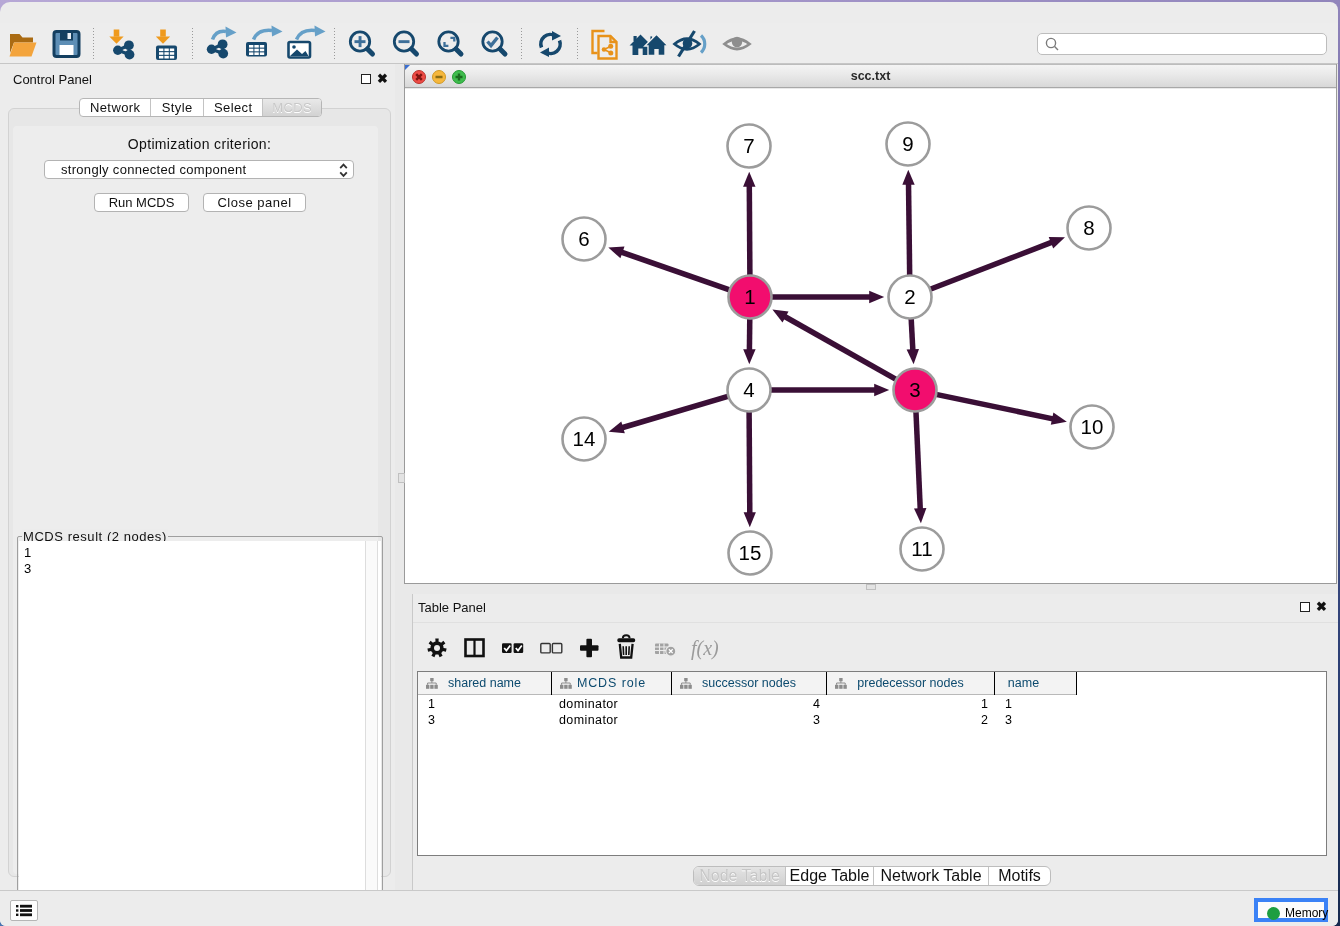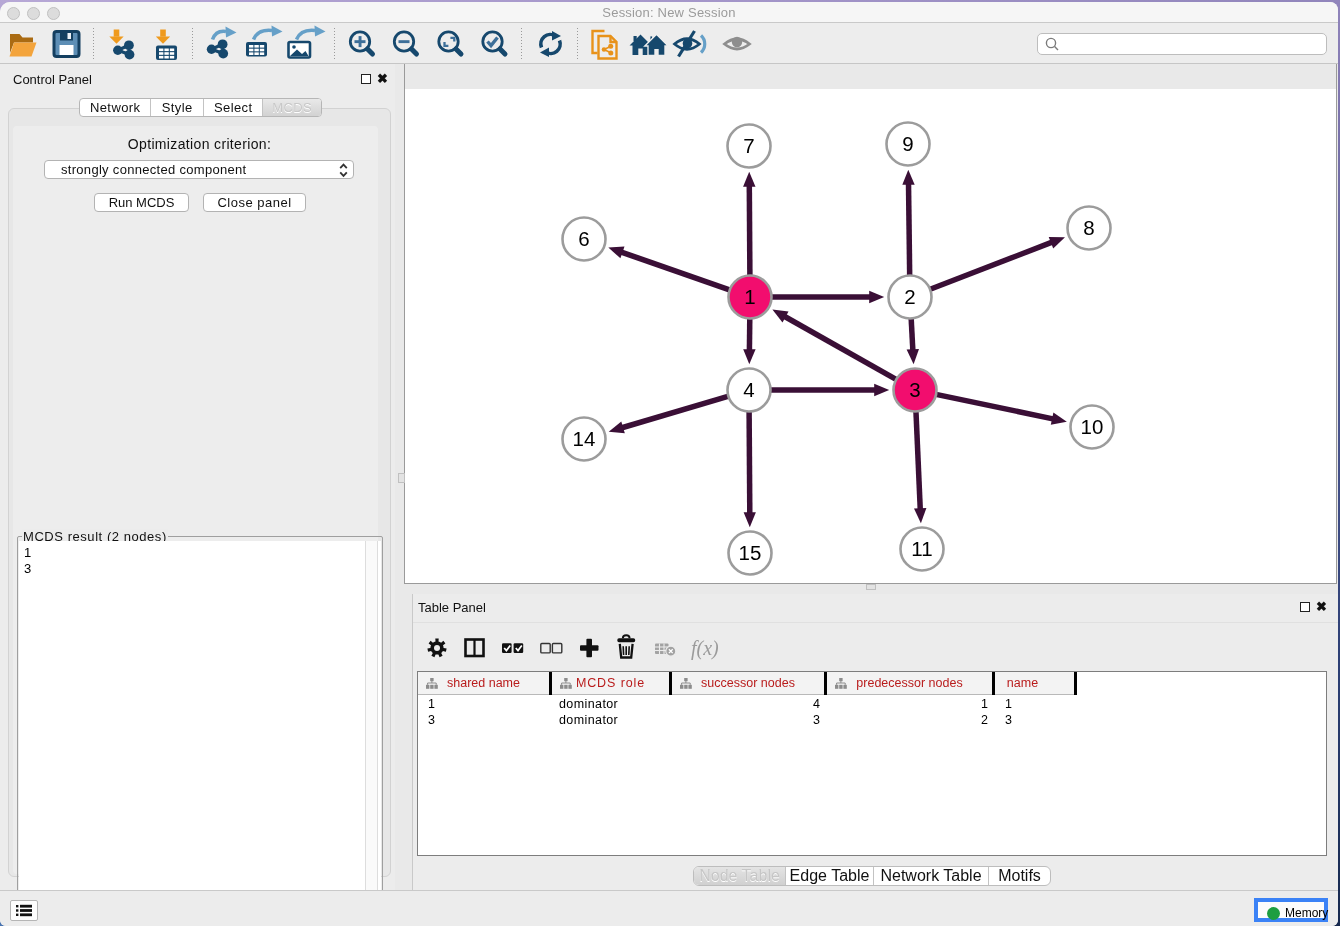--- a/index.html
+++ b/index.html
@@ -47,42 +47,36 @@
   background:linear-gradient(180deg,#f4f4f4 0%,#e9e9e9 45%,#d8d8d8 100%); border-bottom:1px solid #a8a8a8; border-top:1px solid #bcbcbc; }
 #iname { position:absolute; top:4px; left:0; width:100%; text-align:center; font-size:12.5px; font-weight:bold; color:#2a2a2a; }
 .mbtn { position:absolute; top:5px; width:14px; height:14px; border-radius:50%; }
 #icanvas { position:absolute; left:0; top:25px; width:931px; height:494px; background:#fff; }
 
 #tpanel { position:absolute; left:17px; top:530px; width:926px; height:296px; background:#ececec; border-left:1px solid #c9c9c9; }
 #tptitle { position:absolute; left:5px; top:6px; font-size:13px; color:#111; }
 #tptools { position:absolute; left:0px; top:28px; width:926px; height:45px; border-top:1px solid #e0e0e0; }
 #ttable { position:absolute; left:4px; top:77px; width:910px; height:185px; background:#fff; border:1px solid #7d7d7d; }
 #thead { position:absolute; left:0; top:0; width:659px; height:23px; background:#f3f3f3; border-bottom:1px solid #b9b9b9; }
-.hcol { position:absolute; top:0; height:23px; border-right:3px solid #000000; font-size:12.5px; color:#b91c1c; text-align:center; line-height:23px; }
+.hcol { position:absolute; top:0; height:23px; border-right:1px solid #000000; font-size:12.5px; color:#0c4a6e; text-align:center; line-height:23px; }
 .trow { position:absolute; font-size:12.5px; color:#000; height:16px; line-height:16px; }
 #btabs { position:absolute; left:280px; top:272px; width:358px; height:20px; background:#fff; border:1px solid #bdbdbd; border-radius:6px; display:flex; }
 #btabs .tab { font-size:16px; color:#111; text-align:center; line-height:18px; border-right:1px solid #c3c3c3; }
 #btabs .tab:first-child { background:linear-gradient(180deg,#e4e4e4,#d0d0d0); color:#c6c6c6; text-shadow:0 1px 0 #fff; border-radius:5px 0 0 5px; }
 #btabs .tab:last-child { border-right:none; }
 
 #statusbar { position:absolute; left:0; top:888px; width:1338px; height:36px; background:#ececec; border-top:1px solid #c9c9c9; }
 #listbtn { position:absolute; left:10px; top:9px; width:28px; height:21px; background:#fdfdfd; border:1px solid #b5b5b5; border-radius:2px; }
 #membtn { position:absolute; right:10px; top:7px; width:74px; height:24px; background:#fcfcfc; border:4px solid #3b82f6; font-size:12px; color:#000; }
 </style>
 </head>
 <body>
 <div id="desktop">
 <div style="position:absolute;left:0;top:914px;width:14px;height:12px;background:#4a74b0;"></div>
 <div id="win">
-  <div id="titlebar">
-    <div class="tl" style="left:7px;"></div>
-    <div class="tl" style="left:27px;"></div>
-    <div class="tl" style="left:47px;"></div>
-    <div id="wtitle">Session: New Session</div>
-  </div>
   <div id="toolbar">
     <svg class="abs" style="left:0;top:0;" width="790" height="42">
 
 <path fill="#aa6b13" d="M10 30 L10 11 L19.5 11 L22.5 14.5 L33 14.5 L33 19.5 L14 19.5 Z"></path>
 <path fill="#f3a43c" d="M9.5 33.5 L14 19.5 L36.5 19.5 L31.5 33.5 Z"></path>
 
 <rect x="54" y="8.5" width="25" height="25" rx="2.5" fill="#5d8eb5" stroke="#143f60" stroke-width="3"></rect>
 <rect x="60" y="8.5" width="13" height="9" fill="#143f60"></rect>
 <rect x="67.5" y="10" width="3.5" height="6" fill="#eef2f6"></rect>
 <rect x="59.5" y="22" width="14" height="10" fill="#ffffff"></rect>
@@ -250,20 +244,39 @@
       <div id="fieldset">
         <div id="fslegend">MCDS result (2 nodes)</div>
         <div id="fswhite">
           <div id="fstext">1<br>3</div>
           <div id="fsscroll"></div>
         </div>
       </div>
     </div>
     <div id="mdi">
       <div id="iframe">
+        <div id="ititle">
+          <div style="position:absolute;left:0;top:0;width:0;height:0;border-left:5px solid #3b6fd1;border-bottom:5px solid transparent;"></div>
+<div class="mbtn" style="left:7px;background:#ee4b45;border:1px solid #b8352e;">
+<svg width="12" height="12" style="position:absolute;left:0;top:0;">
+                  <path d="M3.2 3.2 L8.8 8.8 M8.8 3.2 L3.2 8.8" stroke="#7e1310" stroke-width="2.4"></path>
+                </svg>
+              </div>
+<div class="mbtn" style="left:27px;background:#f6b73c;border:1px solid #d09a27;">
+<svg width="12" height="12" style="position:absolute;left:0;top:0;">
+                  <path d="M2.5 6 H9.5" stroke="#8a6d15" stroke-width="2.4"></path>
+                </svg>
+              </div>
+<div class="mbtn" style="left:47px;background:#3fbc4d;border:1px solid #259a33;">
+<svg width="12" height="12" style="position:absolute;left:0;top:0;">
+                  <path d="M2.5 6 H9.5 M6 2.5 V9.5" stroke="#1a6b1f" stroke-width="2.4"></path>
+                </svg>
+              </div>
+          <div id="iname">scc.txt</div>
+        </div>
         <div id="icanvas">
           <svg width="931" height="494" viewBox="405 89 931 494">
           <g stroke="#3a0f36" stroke-width="5.5" fill="#3a0f36">
 <line x1="749.9" y1="276.8" x2="749.3" y2="184.7"></line>
 <line x1="730.9" y1="290.3" x2="620.6" y2="251.8"></line>
 <line x1="770.2" y1="297.0" x2="871.2" y2="297.0"></line>
 <line x1="749.8" y1="317.2" x2="749.4" y2="351.3"></line>
 <line x1="909.7" y1="276.8" x2="908.5" y2="182.7"></line>
 <line x1="928.9" y1="289.7" x2="1052.8" y2="241.9"></line>
 <line x1="911.1" y1="317.2" x2="912.9" y2="351.3"></line>

